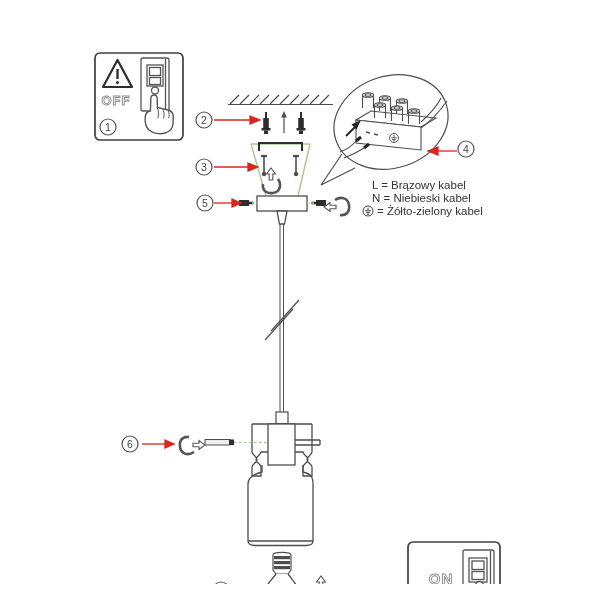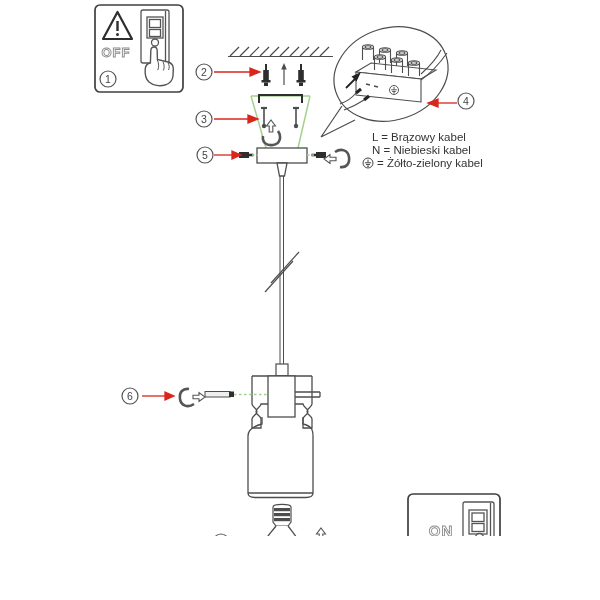--- a/index.html
+++ b/index.html
@@ -1,17 +1,17 @@
 <!DOCTYPE html>
 <html><head>
 <meta charset="utf-8">
 <style>
   html,body{margin:0;padding:0;background:#fff;}
   #stage{position:relative;width:600px;height:536px;background:#fff;overflow:hidden;
-         font-family:"Liberation Sans",sans-serif;}
+         font-family:"Liberation Sans",sans-serif;margin-top:48px;}
   svg text{font-family:"Liberation Sans","DejaVu Sans",sans-serif;}
   .legend-text{font-size:11.5px;fill:#333;}
   .stepnum{font-size:10.5px;fill:#444;}
   .switch-label{font-size:13px;font-weight:bold;fill:#ffffff;stroke:#8a8a8a;stroke-width:0.9px;letter-spacing:1px;}
   .switch-label-on{font-size:15px;}
 </style>
 </head>
 <body>
 
 <div id="stage">

